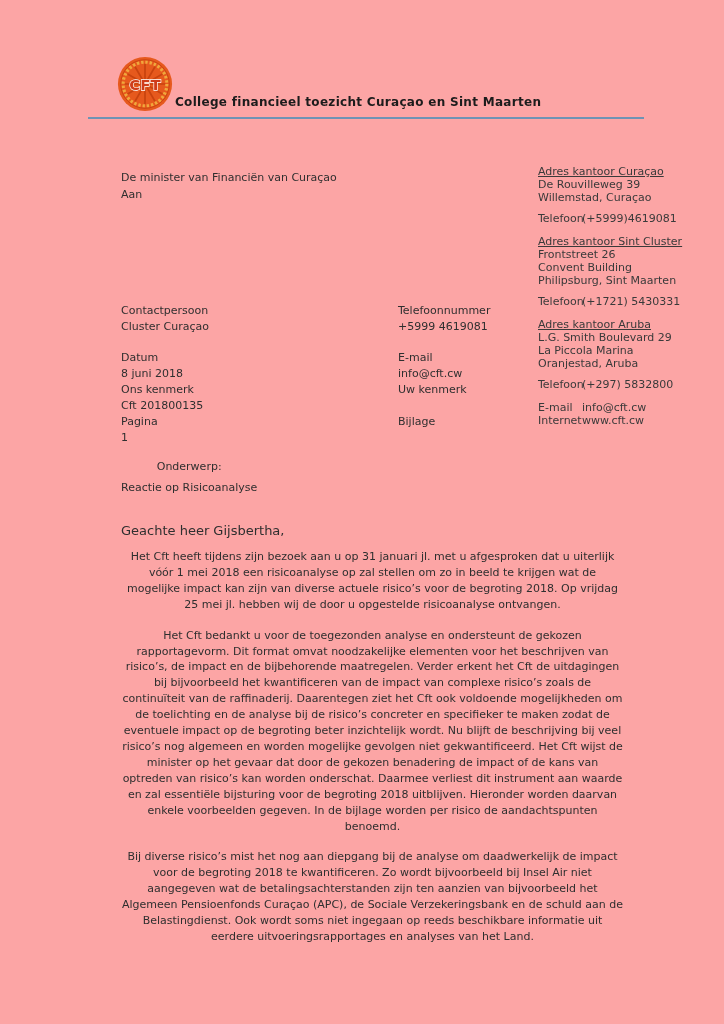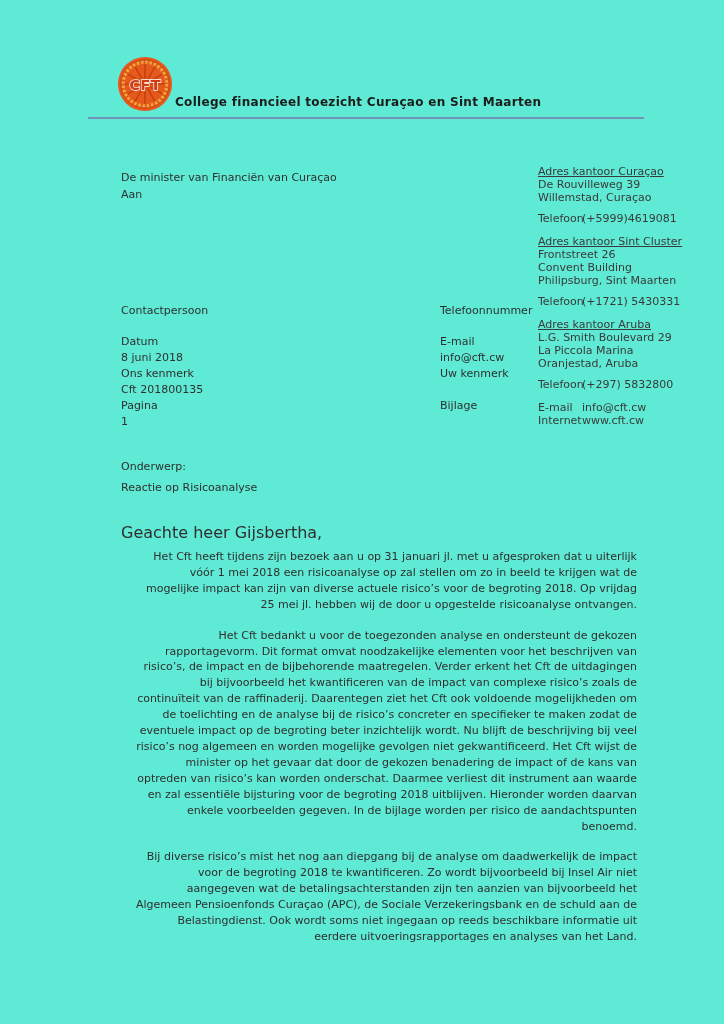--- a/index.html
+++ b/index.html
@@ -1,21 +1,21 @@
 <!DOCTYPE html>
 <html><head>
 <meta charset="utf-8">
 <style>
   * { margin:0; padding:0; box-sizing:border-box; }
   html,body { background:#ffffff; }
   body {
     width:724px; height:1024px; position:relative; overflow:hidden;
     font-family:"DejaVu Sans", sans-serif; color:#333333;
   }
-  .page { position:absolute; inset:0; background:#5eead4; }
+  .page { position:absolute; inset:0; background:#fca5a5; }
 
   
   .logo { position:absolute; left:117px; top:56px; width:56px; height:56px; }
   .org-title {
     position:absolute; left:175px; top:95px;
     font-size:12px; font-weight:bold; color:#1c1c1c; letter-spacing:0.3px;
     white-space:nowrap;
   }
   .rule { position:absolute; left:88px; top:117px; width:556px; height:2px; background:#6e93b4; }
 
@@ -29,28 +29,28 @@
   }
   .office { margin-bottom:10px; }
   .office-title { text-decoration:underline; }
   .phone-row, .link-row { display:flex; }
   .phone-row { margin-top:8px; }
   .phone-row .lbl, .link-row .lbl { width:44px; flex:none; }
   .contact-links { margin-top:10px; }
 
   
   .meta { position:absolute; left:121px; top:303px; width:503px; font-size:11px; line-height:16px; color:#2f2f2f; }
-  .mrow { display:flex;gap:42px; }
+  .mrow { display:flex; }
   .mrow > span:first-child { width:277px; flex:none; }
   .spacer { height:15px; }
 
   
-  .subject { position:absolute; left:121px; top:456px; font-size:11px; line-height:21px; color:#2f2f2f; }
-  .salutation { position:absolute; left:121px; top:523px; font-size:16px; color:#2f2f2f; }
-  .bodytext { position:absolute; left:134px; top:549px; width:503px; font-size:11px; line-height:15.9px; color:#2f2f2f; text-align:right; }
+  .subject { position:absolute; left:121px; top:456px; font-size:11px; line-height:21px; color:#2f2f2f;text-align:center; }
+  .salutation { position:absolute; left:121px; top:523px; font-size:13px; color:#2f2f2f; }
+  .bodytext { position:absolute; left:121px; top:549px; width:503px; font-size:11px; line-height:15.9px; color:#2f2f2f; text-align:center; }
   .bodytext p { margin-bottom:15px; }
 </style>
 </head>
 <body>
 
 <div class="page">
 
   <div class="logo">
     <svg viewBox="0 0 60 60" width="56" height="56" aria-hidden="true">
       <circle cx="30" cy="30" r="29" fill="#e6591d"></circle>
@@ -125,20 +125,24 @@
         <span>www.cft.cw</span>
       </div>
     </div>
   </div>
 
   <div class="meta">
     <div class="mrow">
       <span>Contactpersoon</span>
       <span>Telefoonnummer</span>
     </div>
+    <div class="mrow">
+      <span>Cluster Curaçao</span>
+      <span>+5999 4619081</span>
+    </div>
     <div class="spacer"></div>
     <div class="mrow">
       <span>Datum</span>
       <span>E-mail</span>
     </div>
     <div class="mrow">
       <span>8 juni 2018</span>
       <span>info@cft.cw</span>
     </div>
     <div class="mrow">

